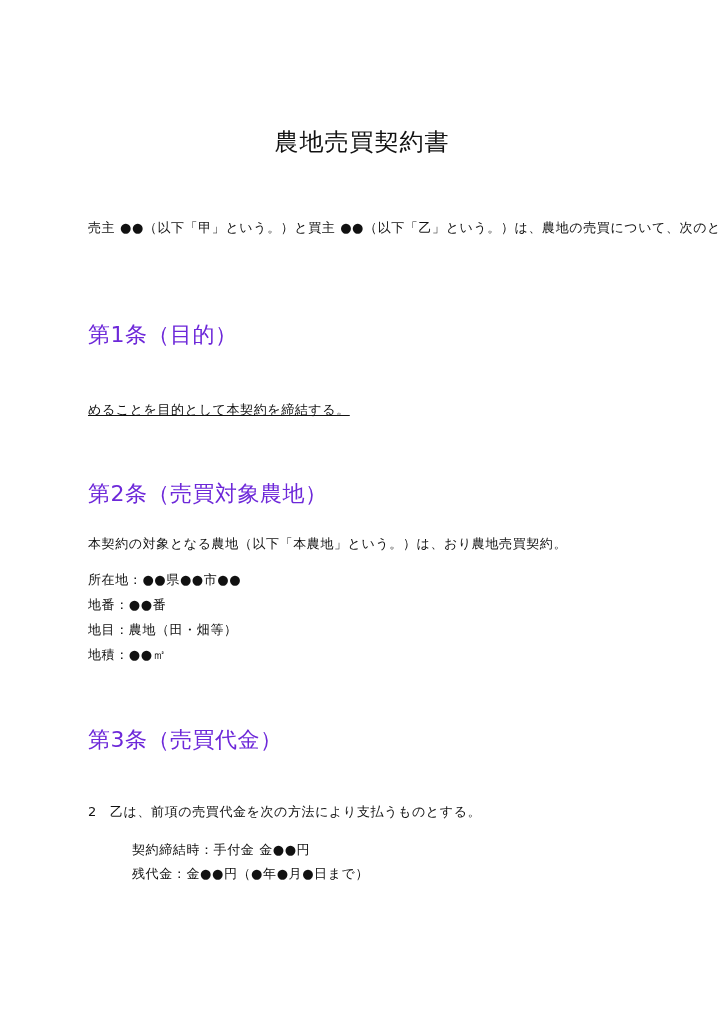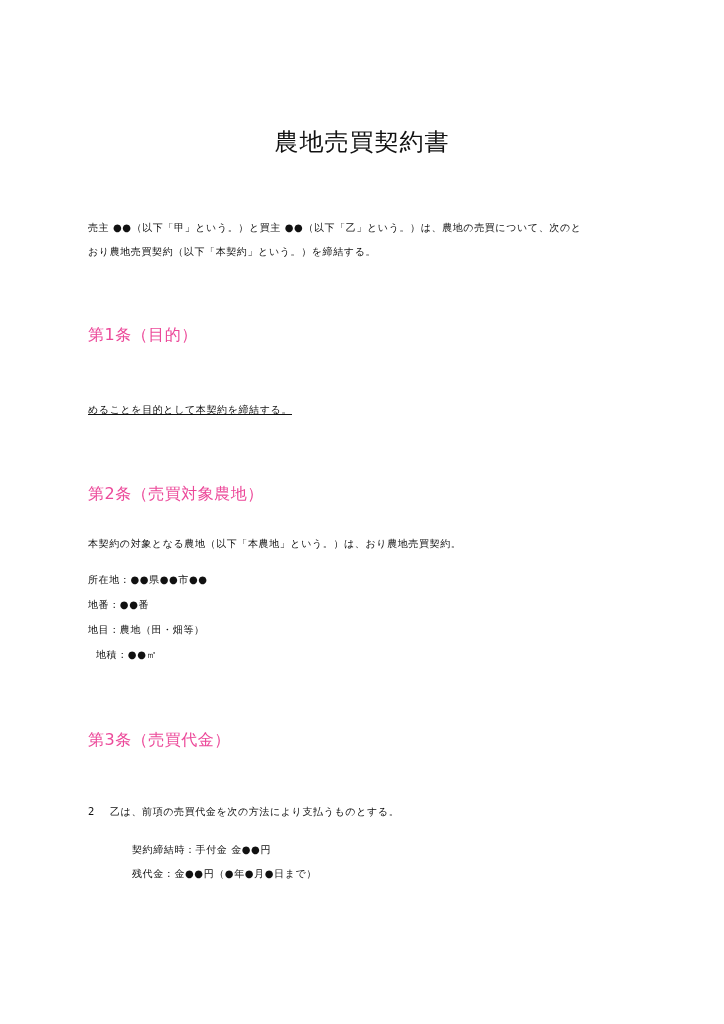--- a/index.html
+++ b/index.html
@@ -22,55 +22,54 @@
     }
     .abs { position: absolute; white-space: nowrap; }
     .title {
       left: 0; width: 724px; top: 126px;
       text-align: center;
       font-size: 24px;
       letter-spacing: 1px;
       color: #111;
     }
     .body-text {
-      font-size: 10px;
+      font-size: 13px;
       line-height: 14px;
       color: #111;
       letter-spacing: 0.6px;
     }
     .heading {
-      font-size: 16px;
+      font-size: 22px;
       line-height: 22px;
-      color: #ec4899;
+      color: #6d28d9;
       letter-spacing: 0.5px;
     }
     .num {
       display: inline-block;
       width: 22px;
     }
   </style>
 </head>
 <body>
 
 <div class="page">
 
   <div class="abs title">農地売買契約書</div>
 
   <div class="abs body-text" style="left:88px; top:221px;">売主 ●●（以下「甲」という。）と買主 ●●（以下「乙」という。）は、農地の売買について、次のと</div>
-  <div class="abs body-text" style="left:88px; top:245px;">おり農地売買契約（以下「本契約」という。）を締結する。</div>
 
   <div class="abs heading" style="left:88px; top:324px;">第1条（目的）</div>
   <div class="abs body-text" style="left:88px; top:403px;text-decoration:underline;">めることを目的として本契約を締結する。</div>
 
   <div class="abs heading" style="left:88px; top:483px;">第2条（売買対象農地）</div>
   <div class="abs body-text" style="left:88px; top:537px;">本契約の対象となる農地（以下「本農地」という。）は、おり農地売買契約。</div>
   <div class="abs body-text" style="left:88px; top:573px;">所在地：●●県●●市●●</div>
   <div class="abs body-text" style="left:88px; top:598px;">地番：●●番</div>
   <div class="abs body-text" style="left:88px; top:623px;">地目：農地（田・畑等）</div>
-  <div class="abs body-text" style="left:88px; top:648px;margin-left:8px;">地積：●●㎡</div>
+  <div class="abs body-text" style="left:88px; top:648px;">地積：●●㎡</div>
 
   <div class="abs heading" style="left:88px; top:729px;">第3条（売買代金）</div>
   <div class="abs body-text" style="left:88px; top:805px;">
     <span class="num">2</span><span>乙は、前項の売買代金を次の方法により支払うものとする。</span>
   </div>
   <div class="abs body-text" style="left:132px; top:843px;">契約締結時：手付金 金●●円</div>
   <div class="abs body-text" style="left:132px; top:867px;">残代金：金●●円（●年●月●日まで）</div>
 
 </div>
 

